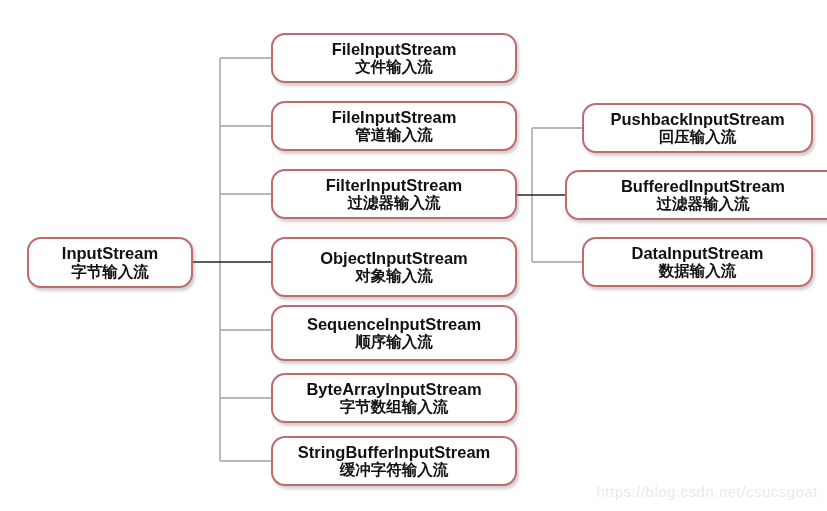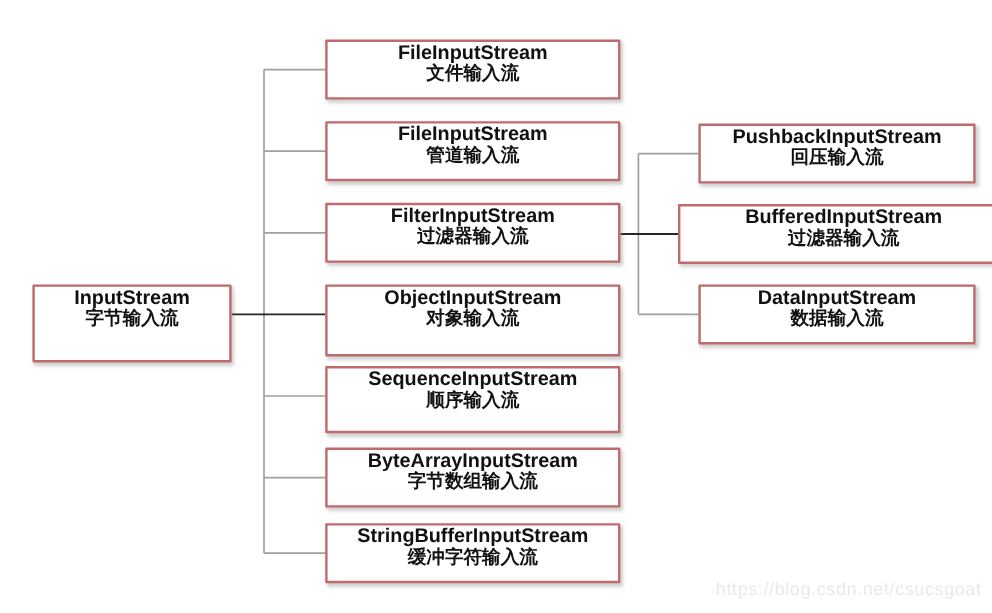--- a/index.html
+++ b/index.html
@@ -24,25 +24,26 @@
     position: absolute;
     left: 0; top: 0;
     width: 827px; height: 511px;
   }
   .lines line { stroke: var(--connector); stroke-width: 1.4; }
   .lines line.main { stroke: var(--connector-main); stroke-width: 1.5; }
   .node {
     position: absolute;
     background: #fff;
     border: 2px solid var(--box-border);
-    border-radius: 1px;
+    border-radius: 14px;
     box-shadow: 2px 2.5px 3px rgba(120,120,120,0.35);
     display: flex;
     flex-direction: column;
     align-items: center;
+    justify-content: center;
     text-align: center;
     color: var(--text);
   }
   .node .en {
     font-weight: bold;
     font-size: 16.5px;
     line-height: 1.12;
     white-space: nowrap;
   }
   .node .zh {
@@ -77,21 +78,21 @@
     <line x1="220" y1="461" x2="271" y2="461"></line>
 
     <line class="main" x1="193" y1="262" x2="271" y2="262"></line>
 
     <line x1="532" y1="128" x2="532" y2="262"></line>
     <line x1="532" y1="128" x2="582" y2="128"></line>
     <line x1="532" y1="262" x2="582" y2="262"></line>
     <line class="main" x1="517" y1="195" x2="582" y2="195"></line>
   </svg>
 
-  <div class="node" style="left:27px; top:237px; width:166px; height:65px">
+  <div class="node" style="left:27px; top:237px; width:166px; height:51px">
     <div class="en">InputStream</div>
     <div class="zh">字节输入流</div>
   </div>
 
   <div class="node" style="left:271px; top:33px; width:246px; height:50px">
     <div class="en">FileInputStream</div>
     <div class="zh">文件输入流</div>
   </div>
 
   <div class="node" style="left:271px; top:101px; width:246px; height:50px">

